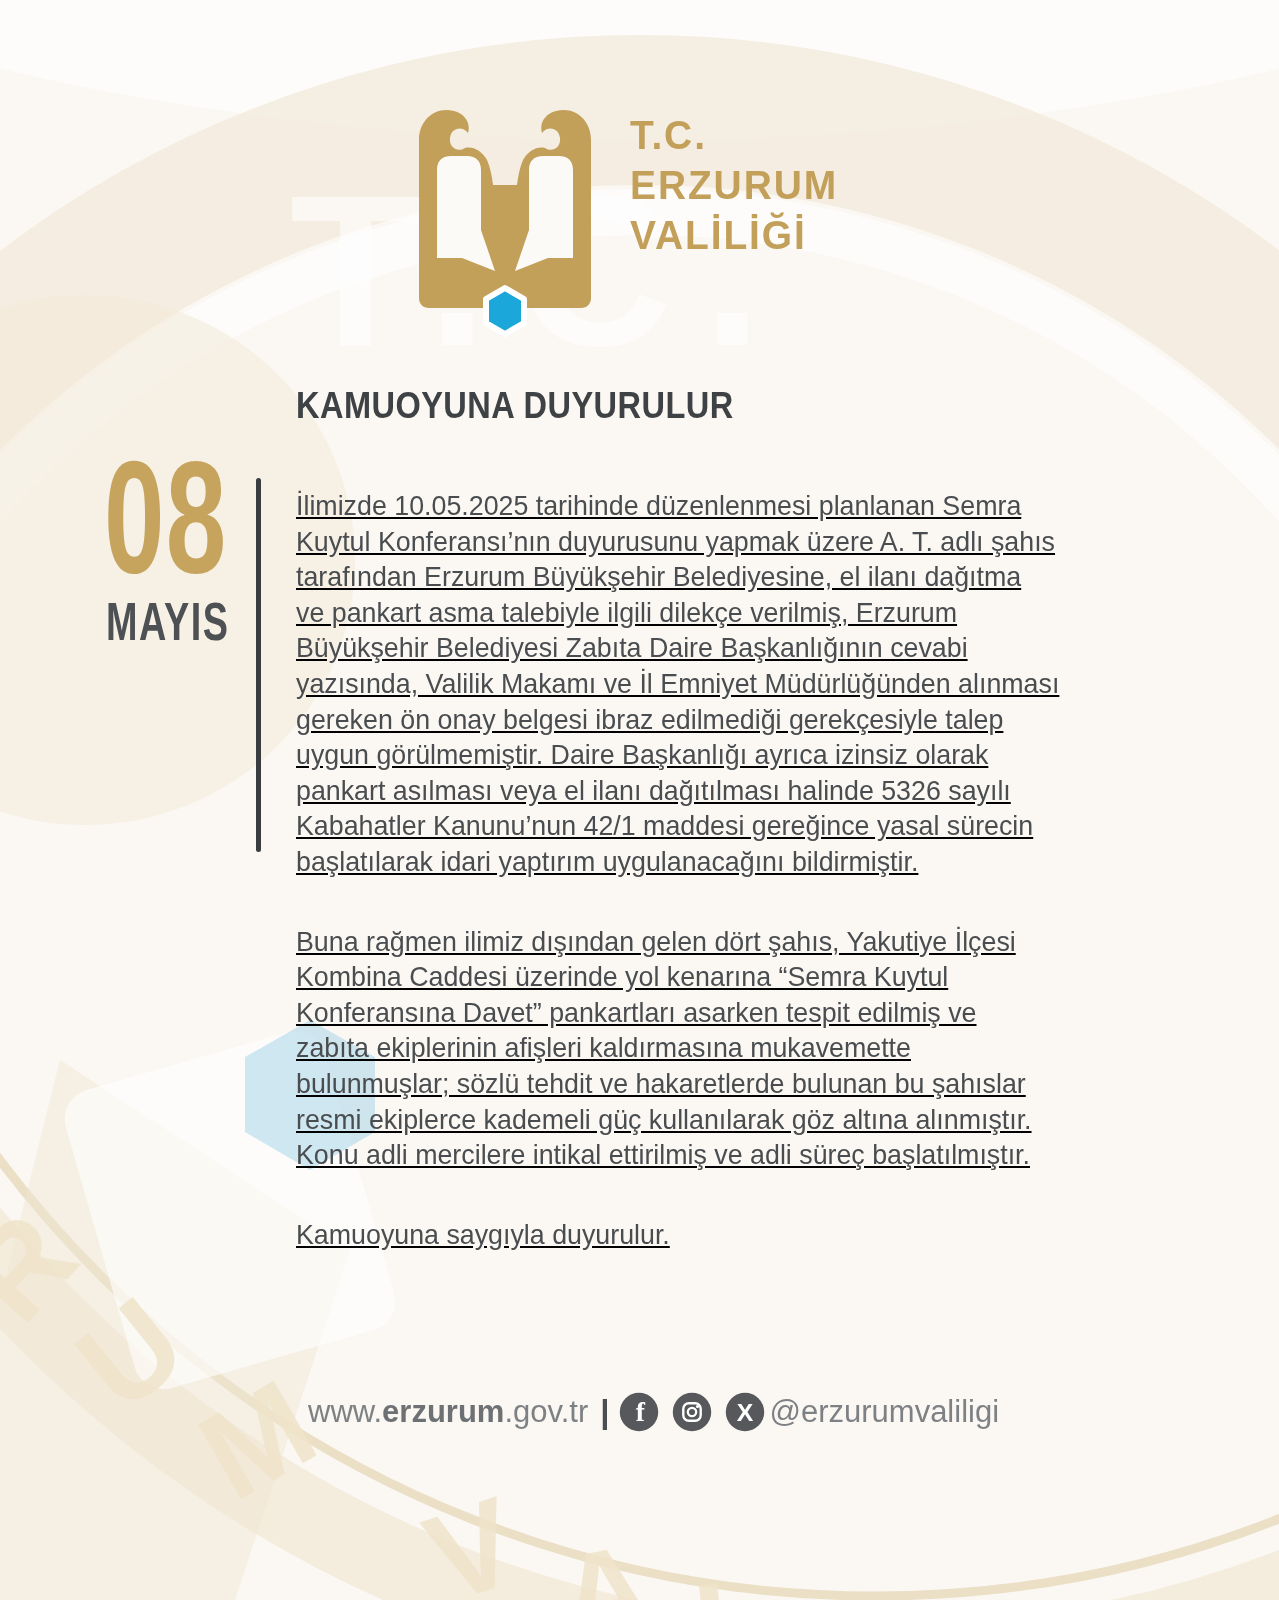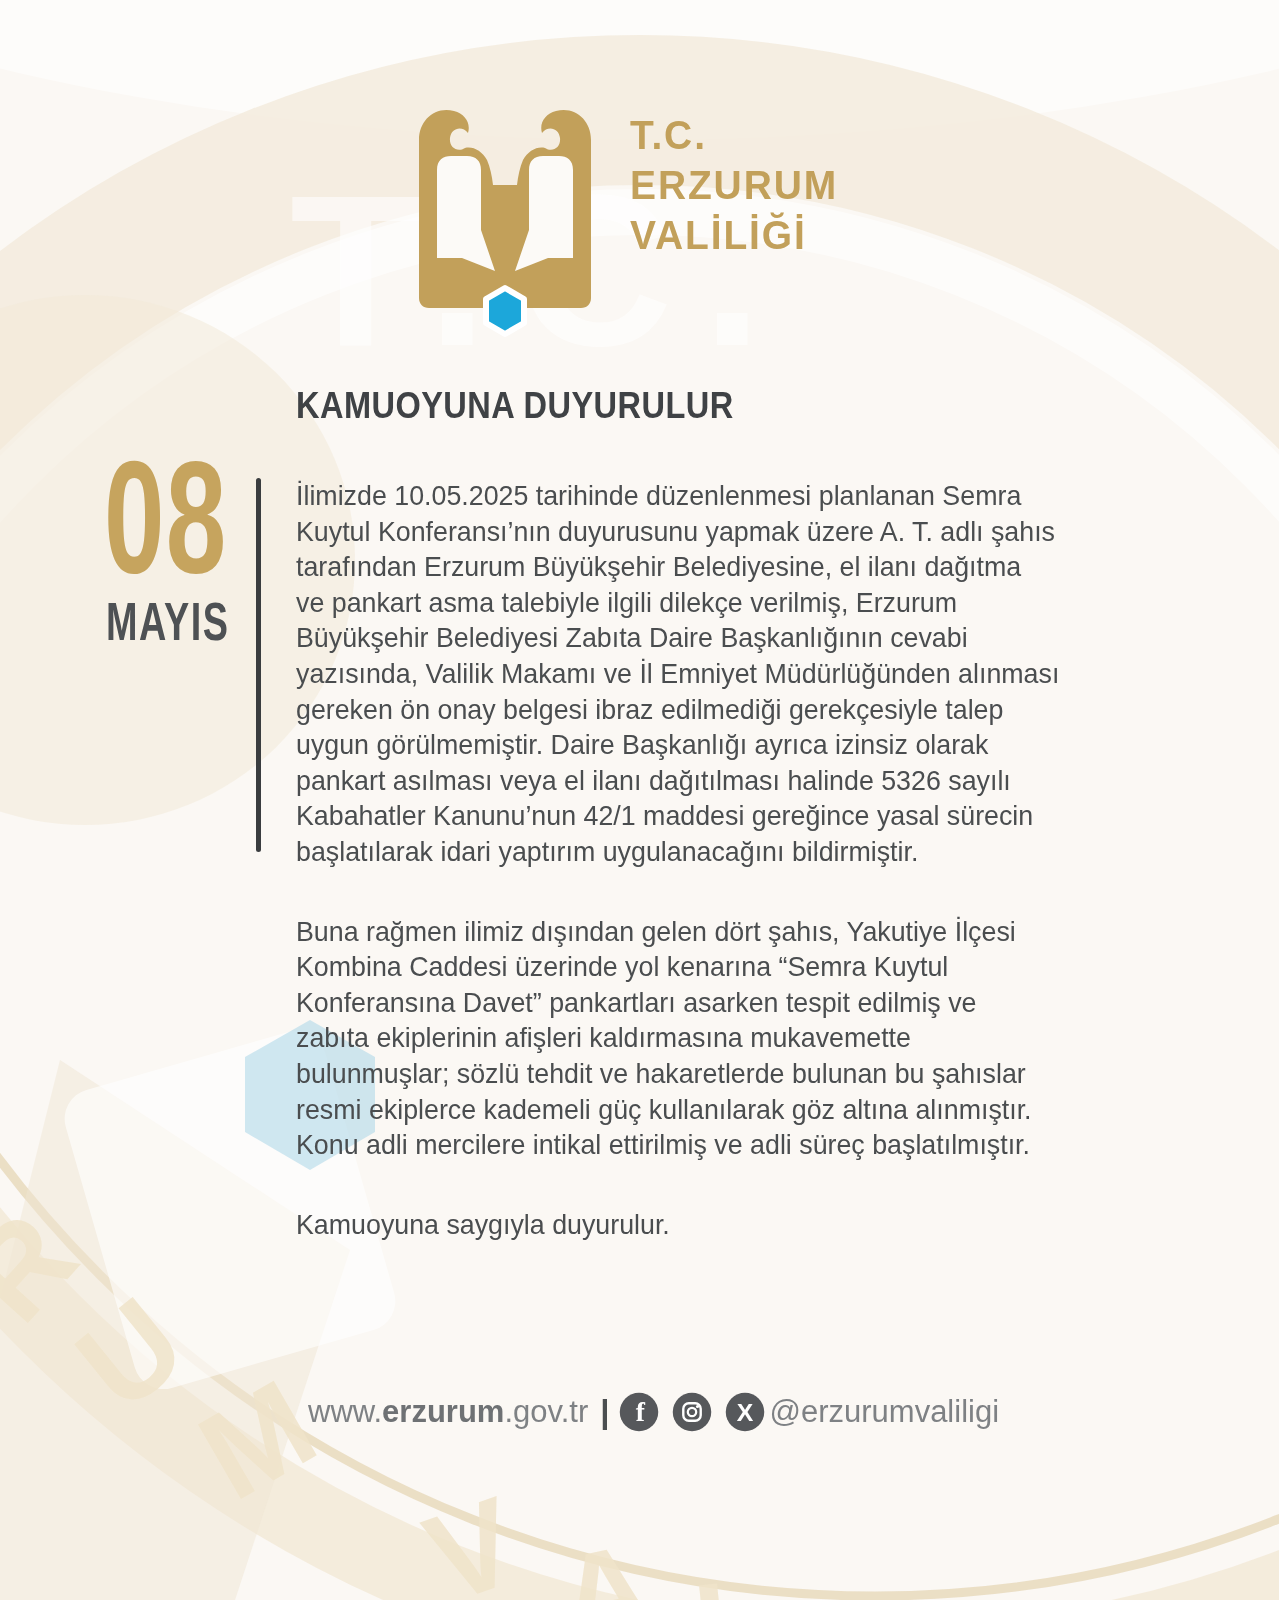--- a/index.html
+++ b/index.html
@@ -47,21 +47,21 @@
     font-size:54px;line-height:54px;font-weight:bold;color:#4E5154;
     transform:scaleX(.70);transform-origin:left top;
     letter-spacing:2px;white-space:nowrap;
   }
   .vdivider{
     position:absolute;left:256px;top:478px;
     width:5px;height:374px;border-radius:3px;
     background:#3A3D3F;
   }
   
-  .bodycol{position:absolute;left:296px;top:478px;width:900px;}
+  .bodycol{position:absolute;left:296px;top:488px;width:900px;text-decoration:underline;}
   .bodycol p{
     margin:0 0 44px 0;
     font-size:28.5px;line-height:35.6px;color:#4A4D4F;
     white-space:pre-line;
     transform:scaleX(.94);transform-origin:left top;
   }
   
   .footer{
     position:absolute;left:308px;top:1390px;
     display:flex;align-items:center;gap:2px;

